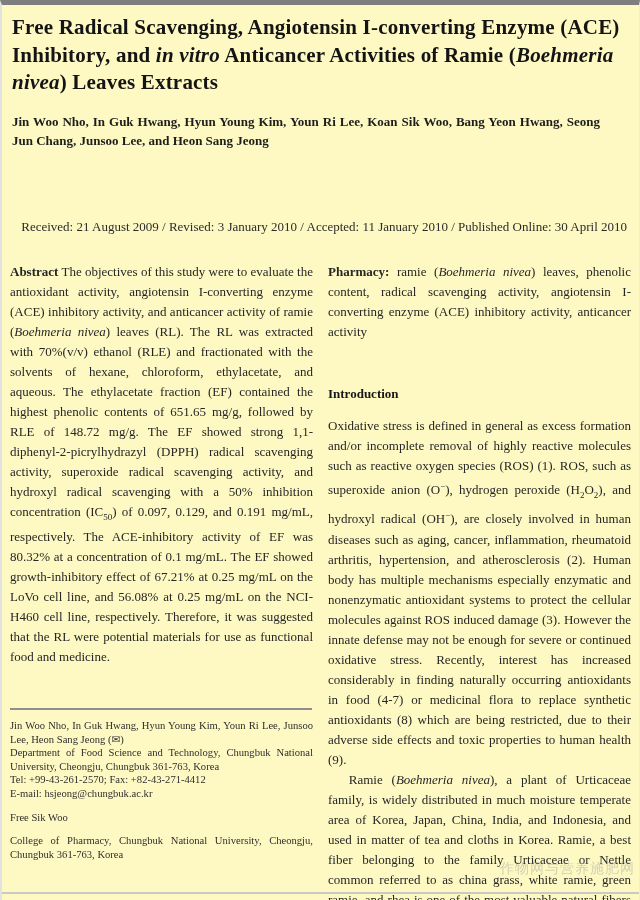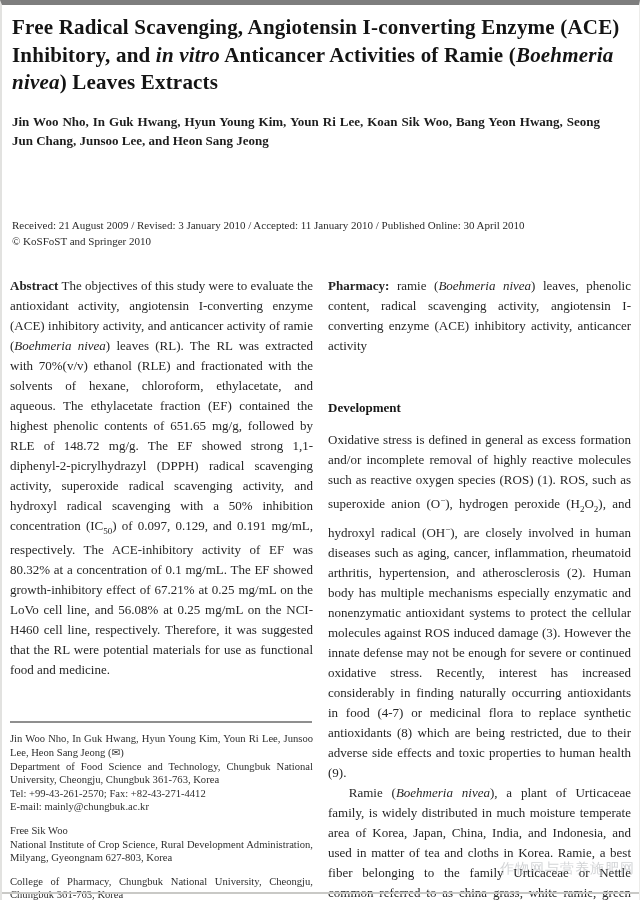--- a/index.html
+++ b/index.html
@@ -1,39 +1,39 @@
 <!DOCTYPE html>
 <html><head>
 <meta charset="utf-8">
 <style>
   * { margin:0; padding:0; box-sizing:border-box; }
   html,body { width:640px; height:900px; }
   body { background:#d9d9d9; font-family:"Liberation Serif","DejaVu Serif",serif; }
   .page {
     position:relative; width:640px; height:900px; overflow:hidden;
-    background:#ffffff; color:#262626;
+    background:#fef9c3; color:#262626;
     border-top:5px solid #7e7e7e;
     border-left:2px solid #e2e2e0;
     border-right:1px solid #ececea;
   }
   .page::after { 
     content:""; position:absolute; left:0; right:0; bottom:6px;
     border-bottom:2px solid #c9c9c6;
   }
   .title {
     margin:9px 12px 0 10px;
     font-size:21px; font-weight:bold; line-height:1.32; color:#141414;
     letter-spacing:.2px;
   }
   .authors {
     margin:16px 12px 0 10px; width:588px;
     font-size:13px; font-weight:bold; line-height:1.45; text-align:justify;
     color:#1d1d1d;
   }
-  .received-block { margin:66px 12px 0 10px; font-size:11px; line-height:1.5; color:#2b2b2b; }
+  .received-block { margin:66px 12px 0 10px; font-size:13px; line-height:1.5; color:#2b2b2b;text-align:right; }
   .columns {
     display:flex; gap:15px; margin:26px 8px 0 8px;
   }
   .col { width:305px; font-size:13px; line-height:20px; text-align:justify; }
   .para { text-align:justify; }
   .lead-label { font-weight:bold; }
   .abstract-body { }
   .kw { margin-bottom:0; }
   .section-heading { font-weight:bold; margin:42px 0 12px 0; font-size:13px; color:#171717; }
   .indent { text-indent:1.6em; }
@@ -54,52 +54,50 @@
 <body>
 
 <div class="page">
 
   <h1 class="title"><span>Free Radical Scavenging, Angiotensin I-converting Enzyme (ACE) Inhibitory, and </span><i>in vitro</i><span> Anticancer Activities of Ramie (</span><i>Boehmeria nivea</i><span>) Leaves Extracts</span></h1>
 
   <div class="authors">Jin Woo Nho, In Guk Hwang, Hyun Young Kim, Youn Ri Lee, Koan Sik Woo, Bang Yeon Hwang, Seong Jun Chang, Junsoo Lee, and Heon Sang Jeong</div>
 
   <div class="received-block">
     <div>Received: 21 August 2009 / Revised: 3 January 2010 / Accepted: 11 January 2010 / Published Online: 30 April 2010</div>
-    <div>© KoSFoST and Springer 2010</div>
   </div>
 
   <div class="columns">
 
     <div class="col">
       <p class="para abstract-body"><span class="lead-label">Abstract</span><span><span>  The objectives of this study were to evaluate the antioxidant activity, angiotensin I-converting enzyme (ACE) inhibitory activity, and anticancer activity of ramie (</span><i>Boehmeria nivea</i><span>) leaves (RL). The RL was extracted with 70%(v/v) ethanol (RLE) and fractionated with the solvents of hexane, chloroform, ethylacetate, and aqueous. The ethylacetate fraction (EF) contained the highest phenolic contents of 651.65 mg/g, followed by RLE of 148.72 mg/g. The EF showed strong 1,1-diphenyl-2-picrylhydrazyl (DPPH) radical scavenging activity, superoxide radical scavenging activity, and hydroxyl radical scavenging with a 50% inhibition concentration (IC</span><sub>50</sub><span>) of 0.097, 0.129, and 0.191 mg/mL, respectively. The ACE-inhibitory activity of EF was 80.32% at a concentration of 0.1 mg/mL. The EF showed growth-inhibitory effect of 67.21% at 0.25 mg/mL on the LoVo cell line, and 56.08% at 0.25 mg/mL on the NCI-H460 cell line, respectively. Therefore, it was suggested that the RL were potential materials for use as functional food and medicine.</span></span></p>
 
       <hr class="fn-rule">
 
       <div class="footnotes">
         <div class="fn-block">
           <div class="fn-line">Jin Woo Nho, In Guk Hwang, Hyun Young Kim, Youn Ri Lee, Junsoo Lee, Heon Sang Jeong (✉)</div>
           <div class="fn-line">Department of Food Science and Technology, Chungbuk National University, Cheongju, Chungbuk 361-763, Korea</div>
           <div class="fn-line">Tel: +99-43-261-2570; Fax: +82-43-271-4412</div>
-          <div class="fn-line">E-mail: mainly@chungbuk.ac.kr</div>
+          <div class="fn-line">E-mail: hsjeong@chungbuk.ac.kr</div>
         </div>
         <div class="fn-block">
           <div class="fn-line">Free Sik Woo</div>
-          <div class="fn-line">National Institute of Crop Science, Rural Development Administration, Milyang, Gyeongnam 627-803, Korea</div>
         </div>
         <div class="fn-block">
           <div class="fn-line">College of Pharmacy, Chungbuk National University, Cheongju, Chungbuk 361-763, Korea</div>
         </div>
 
       </div>
     </div>
 
     <div class="col">
       <p class="para kw"><span class="lead-label">Pharmacy:</span><span><span> ramie (</span><i>Boehmeria nivea</i><span>) leaves, phenolic content, radical scavenging activity, angiotensin I-converting enzyme (ACE) inhibitory activity, anticancer activity</span></span></p>
 
-      <h2 class="section-heading">Development</h2>
+      <h2 class="section-heading">Introduction</h2>
 
       <p class="para"><span>Oxidative stress is defined in general as excess formation and/or incomplete removal of highly reactive molecules such as reactive oxygen species (ROS) (1). ROS, such as superoxide anion (O</span><sup>−</sup><span>), hydrogen peroxide (H</span><sub>2</sub><span>O</span><sub>2</sub><span>), and hydroxyl radical (OH</span><sup>−</sup><span>), are closely involved in human diseases such as aging, cancer, inflammation, rheumatoid arthritis, hypertension, and atherosclerosis (2). Human body has multiple mechanisms especially enzymatic and nonenzymatic antioxidant systems to protect the cellular molecules against ROS induced damage (3). However the innate defense may not be enough for severe or continued oxidative stress. Recently, interest has increased considerably in finding naturally occurring antioxidants in food (4-7) or medicinal flora to replace synthetic antioxidants (8) which are being restricted, due to their adverse side effects and toxic properties to human health (9).</span></p>
       <p class="para indent"><span>Ramie (</span><i>Boehmeria nivea</i><span>), a plant of Urticaceae family, is widely distributed in much moisture temperate area of Korea, Japan, China, India, and Indonesia, and used in matter of tea and cloths in Korea. Ramie, a best fiber belonging to the family Urticaceae or Nettle common referred to as china grass, white ramie, green ramie, and rhea is one of the most valuable natural fibers (10). Besides some impurities called gum such as hemicellulose (13.1-16.7%), pectin (1.9%), and wax (0.3%), Ramie is mainly composed of cellulose (68.6-76.2%) (11). Ramie is one of the traditional fabrics in Korea, and very comfortable</span></p>
     </div>
 
   </div>
 
   <div class="watermark">作物网与营养施肥网</div>
 
 </div>

